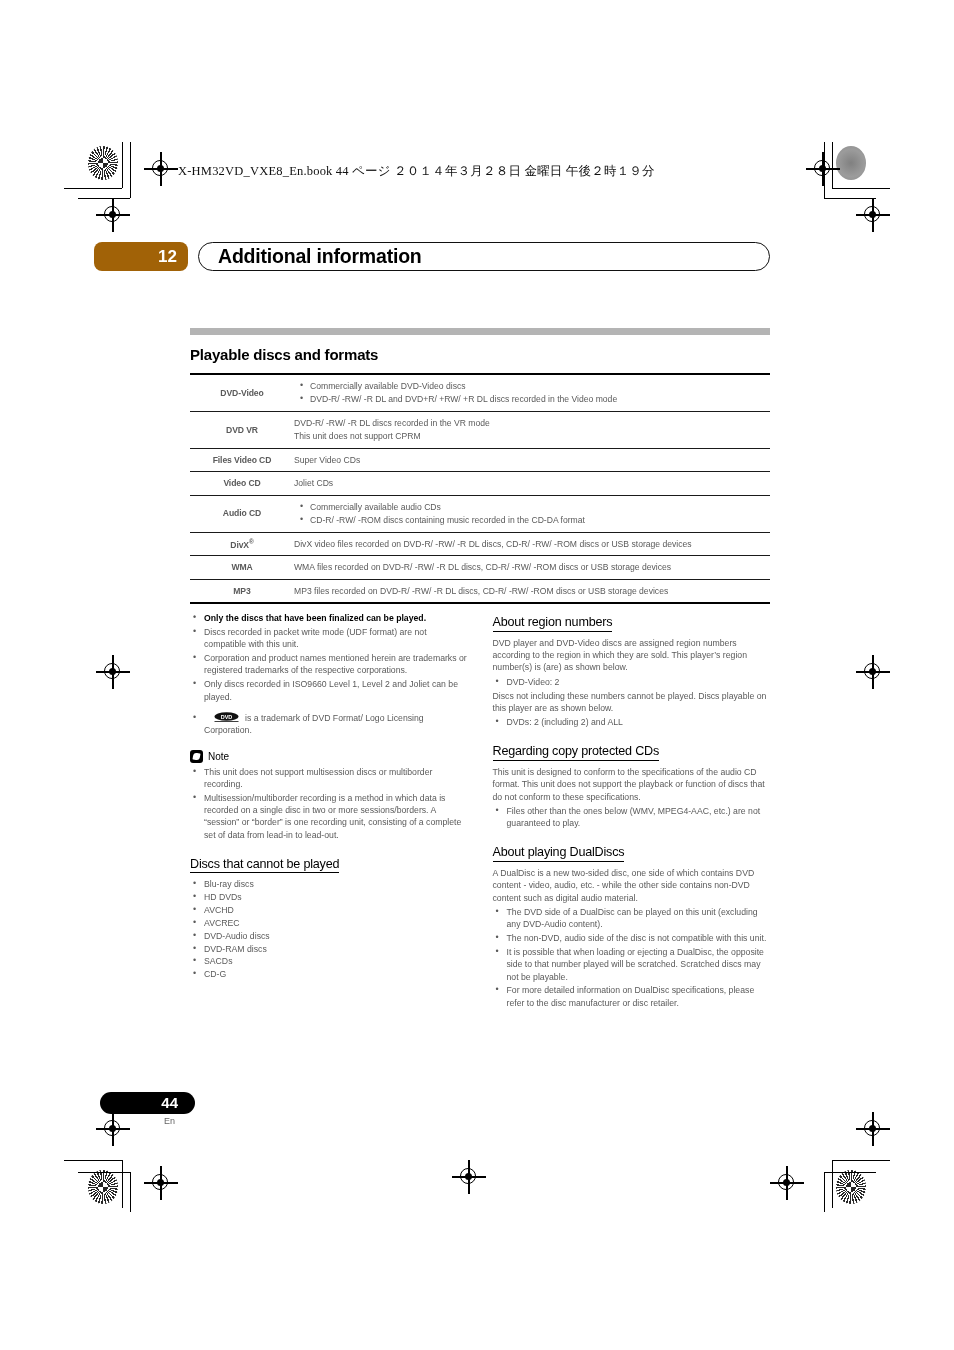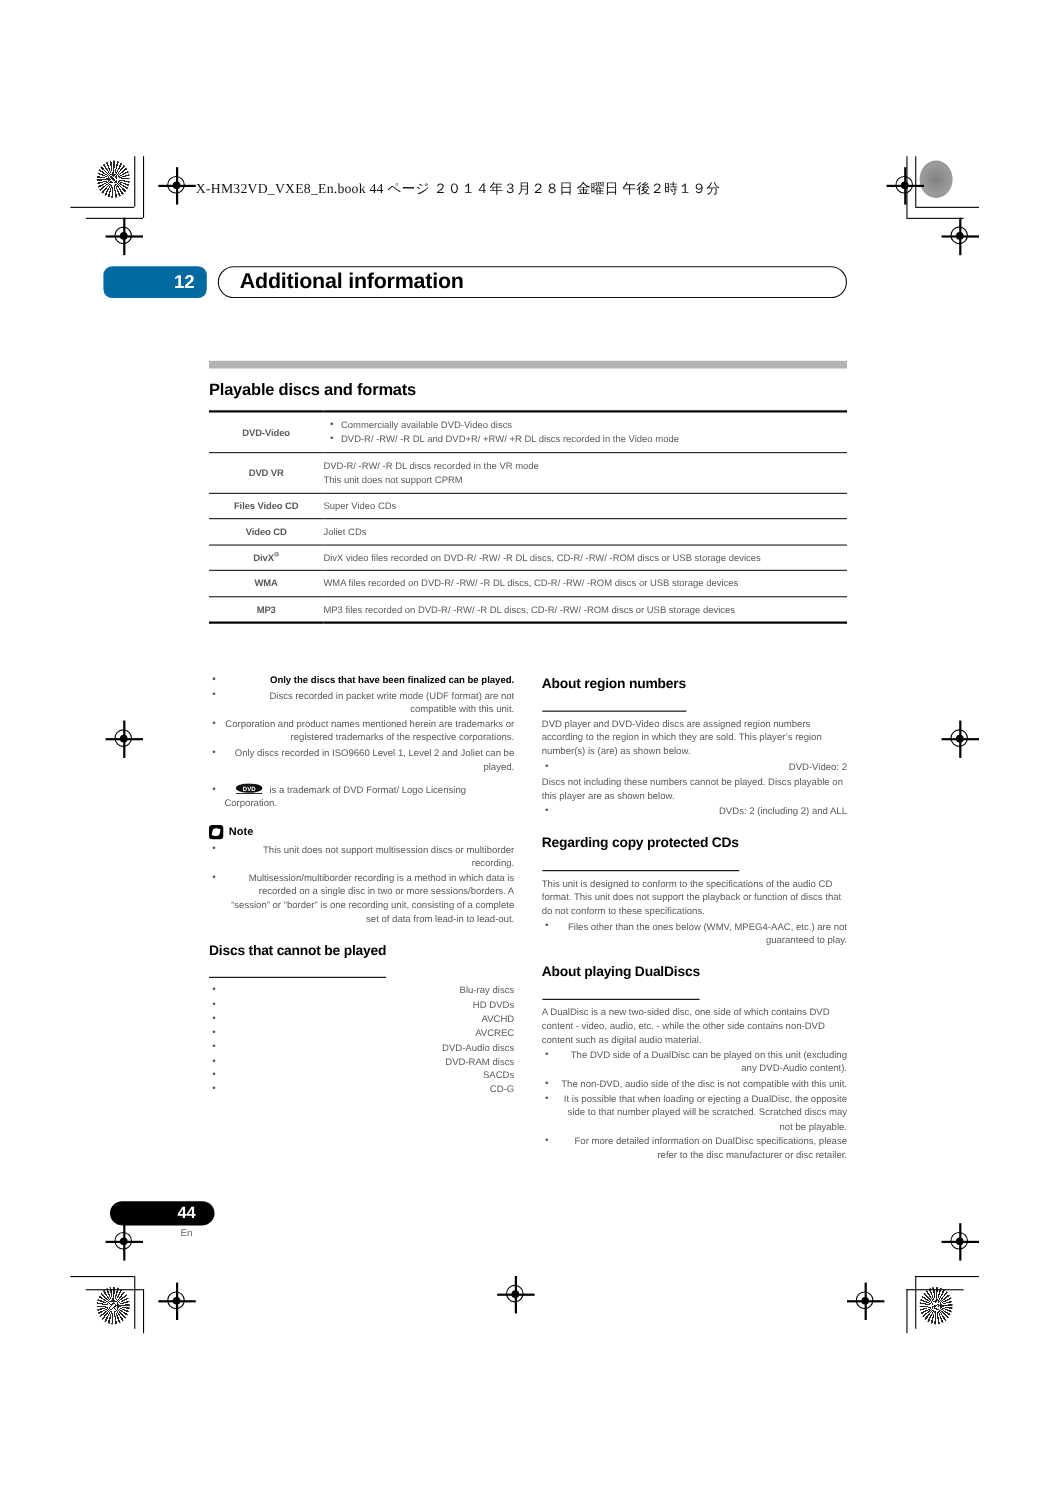--- a/index.html
+++ b/index.html
@@ -85,21 +85,21 @@
     left: 94px;
     top: 242px;
     width: 676px;
     height: 29px;
   }
   .chapter-num {
     position: absolute;
     left: 0; top: 0;
     width: 94px;
     height: 29px;
-    background: #0369a1;
+    background: #a16207;
     border-radius: 8px;
     color: #fff;
     font-weight: bold;
     font-size: 17px;
     text-align: right;
     line-height: 29px;
     padding-right: 11px;
     box-sizing: border-box;
   }
   .chapter-pill {
@@ -202,21 +202,20 @@
   }
   .col { width: 278px; }
 
   .bul {
     margin: 0;
     padding: 0;
     list-style: none;
     font-size: 8.7px;
     line-height: 1.42;
     color: #5a5a5a;
-    text-align: right;
   }
   .bul li {
     position: relative;
     padding-left: 14px;
     margin-bottom: 1.5px;
   }
   .bul li:before {
     content: "\2022";
     position: absolute;
     left: 3px;
@@ -232,26 +231,26 @@
 
   .para {
     font-size: 8.7px;
     line-height: 1.42;
     color: #5a5a5a;
     margin: 0 0 2px 0;
   }
 
   .sub-head {
     font-size: 12.6px;
-    font-weight: bold;
+    font-weight: normal;
     color: #000;
     letter-spacing: -0.2px;
     border-bottom: 1.6px solid #000;
     display: inline-block;
-    padding-bottom: 16px;
+    padding-bottom: 0px;
     margin: 14px 0 5px 0;
     line-height: 1.25;
   }
   .sub-head.first { margin-top: 0; }
 
   
   .note-hdr {
     display: flex;
     align-items: center;
     gap: 5px;
@@ -269,21 +268,21 @@
     content: "";
     position: absolute;
     left: 3px; top: 3px;
     width: 7px; height: 7px;
     background: #fff;
     border-radius: 50% 10% 50% 10%;
     transform: rotate(10deg);
   }
   .note-label {
     font-size: 10px;
-    font-weight: bold;
+    font-weight: normal;
     color: #000;
   }
 
   
   .dvd-bullet {
     position: relative;
     padding-left: 14px;
     font-size: 8.7px;
     line-height: 1.42;
     color: #5a5a5a;
@@ -461,20 +460,29 @@
             <div class="ln">Super Video CDs</div>
           </td>
         </tr>
         <tr>
           <td class="fmt">Video CD</td>
           <td class="desc">
             <div class="ln">Joliet CDs</div>
           </td>
         </tr>
         <tr>
+          <td class="fmt">Audio CD</td>
+          <td class="desc">
+            <ul>
+              <li>Commercially available audio CDs</li>
+              <li>CD-R/ -RW/ -ROM discs containing music recorded in the CD-DA format</li>
+            </ul>
+          </td>
+        </tr>
+        <tr>
           <td class="fmt">DivX<sup>®</sup></td>
           <td class="desc">
             <div class="ln">DivX video files recorded on DVD-R/ -RW/ -R DL discs, CD-R/ -RW/ -ROM discs or USB storage devices</div>
           </td>
         </tr>
         <tr>
           <td class="fmt">WMA</td>
           <td class="desc">
             <div class="ln">WMA files recorded on DVD-R/ -RW/ -R DL discs, CD-R/ -RW/ -ROM discs or USB storage devices</div>
           </td>

